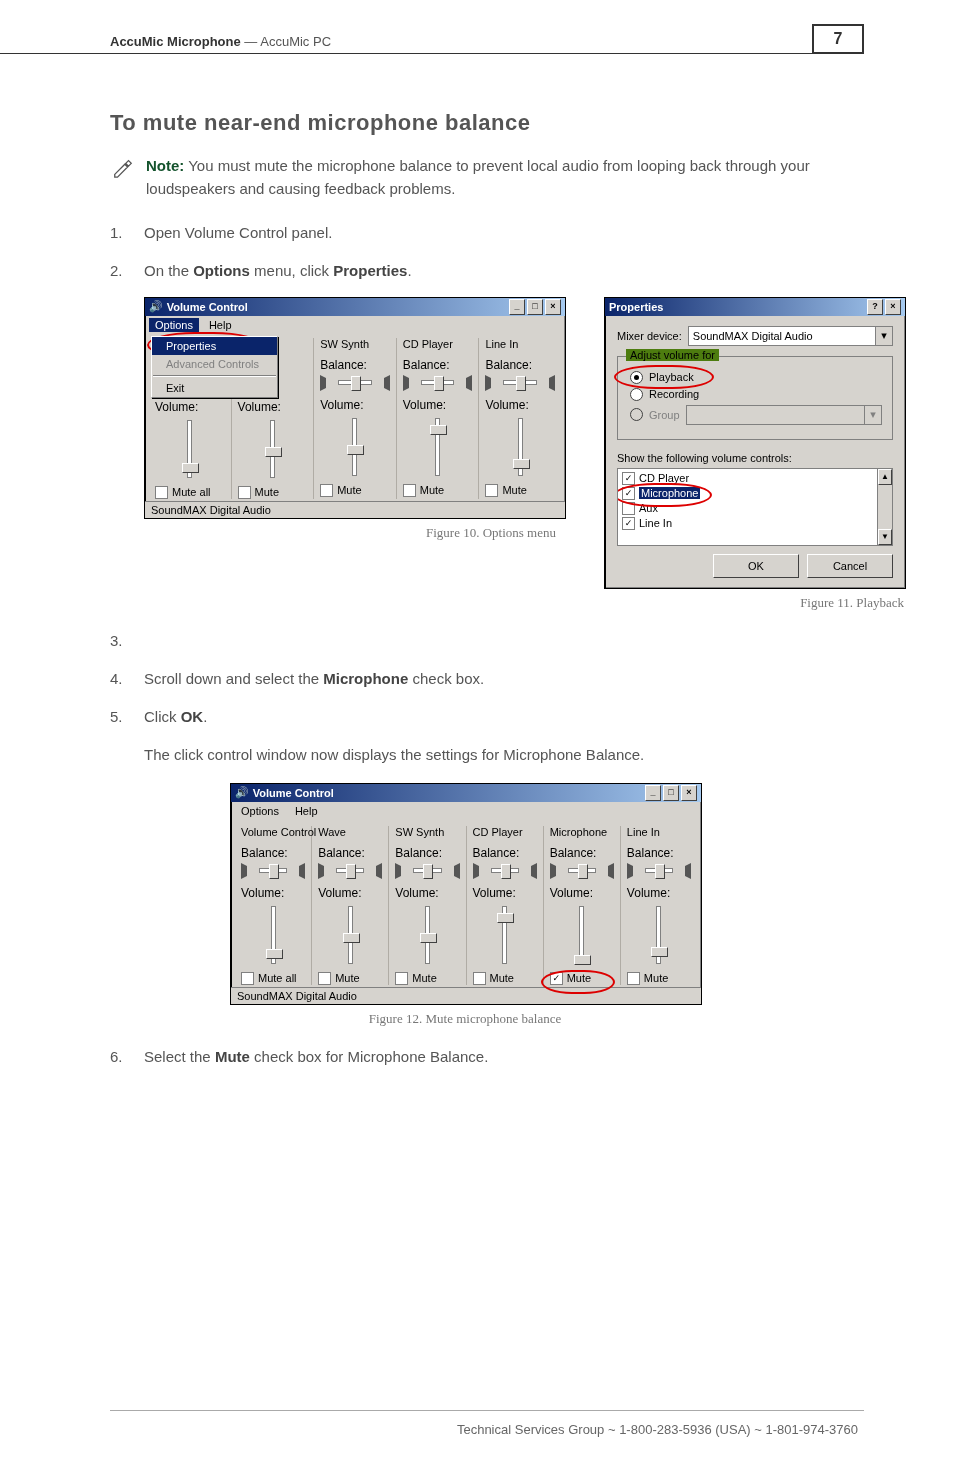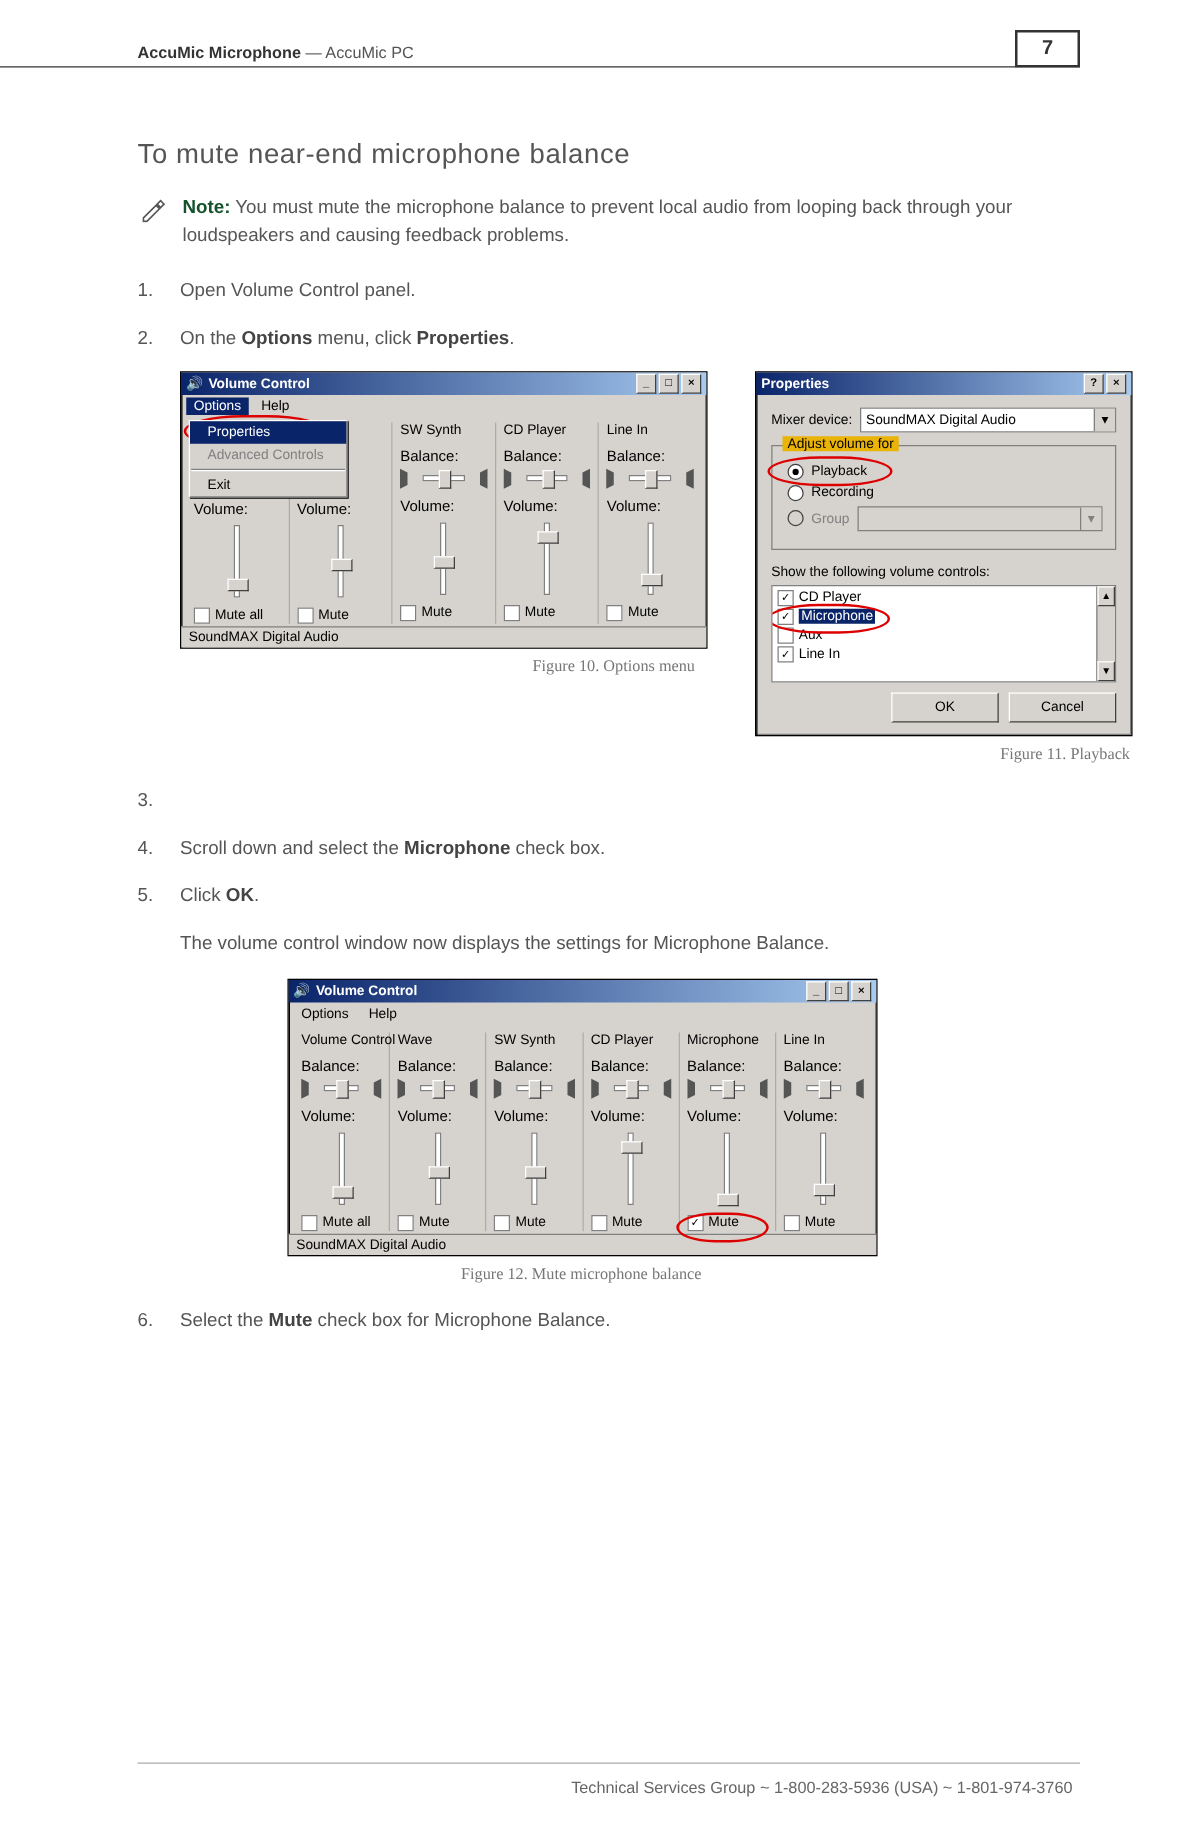--- a/index.html
+++ b/index.html
@@ -42,21 +42,21 @@
     font-size: 16px;
     color: #333;
     background: #fff;
   }
   .content {
     margin: 56px 96px 0 110px;
   }
   h2.section {
     font-size: 22px;
     color: #555;
-    font-weight: 400;
+    font-weight: 700;
     margin: 0 0 18px 0;
     letter-spacing: .5px;
   }
   .note-row {
     display: flex;
     align-items: flex-start;
     gap: 10px;
     margin: 0 0 20px 0;
     font-size: 15px;
     line-height: 1.55;
@@ -292,21 +292,21 @@
   }
   .groupbox {
     border: 1px solid #808080;
     padding: 10px 10px 10px 12px;
     position: relative;
     margin-bottom: 12px;
   }
   .groupbox .glabel {
     position: absolute;
     top: -8px; left: 8px;
-    background: #eab308;
+    background: #4d7c0f;
     padding: 0 4px;
     font-size: 11px;
   }
   .radio-row, .check-row {
     display: flex;
     align-items: center;
     gap: 6px;
     margin: 4px 0;
     font-size: 11px;
   }
@@ -641,21 +641,21 @@
       <li>
         <span class="num">4.</span>
         <span><span>Scroll down and select the </span><b>Microphone</b><span> check box.</span></span>
       </li>
       <li>
         <span class="num">5.</span>
         <span><span>Click </span><b>OK</b><span>.</span></span>
       </li>
     </ol>
 
-    <div class="para">The volume control window now displays the settings for Microphone Balance.</div>
+    <div class="para">The click control window now displays the settings for Microphone Balance.</div>
 
     <div style="margin-left:120px;">
       <div class="win" style="width:470px; position:relative;">
         <div class="titlebar">
           <div class="ttl">
             <span>🔊</span>
             <span>Volume Control</span>
           </div>
           <div class="tbtn">_</div>
           <div class="tbtn">□</div>

